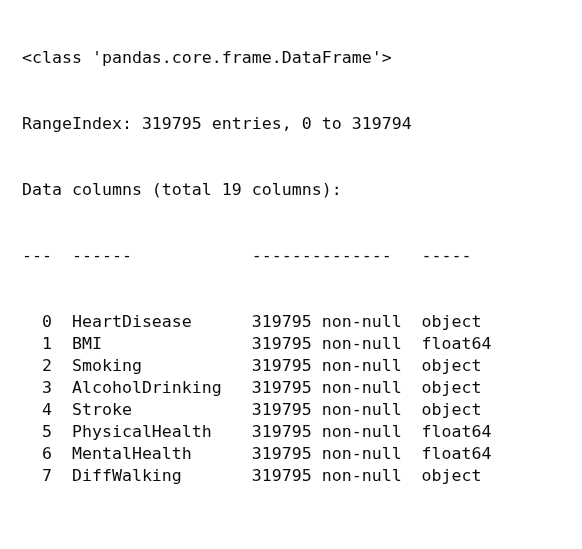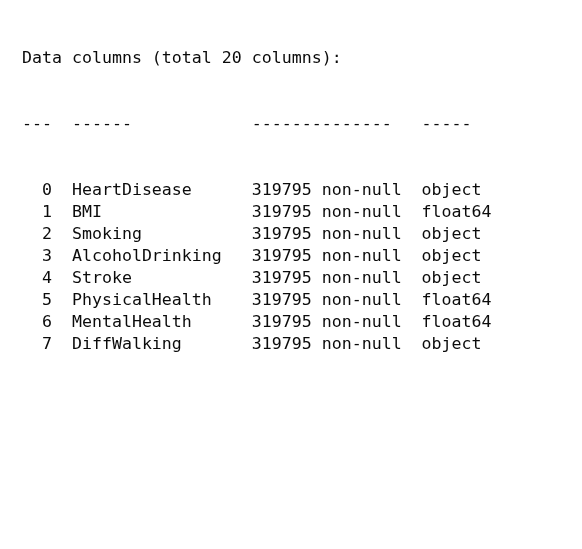--- a/index.html
+++ b/index.html
@@ -28,18 +28,20 @@
   .line {
     white-space: pre;
     height: 22px;
     font-variant-ligatures: none;
   }
 </style>
 </head>
 <body style="background: rgb(255, 255, 255);">
 
 <div id="console-output" style="color: rgb(11, 11, 11);">
-  <div class="line">Data columns (total 20 columns):</div>
+  <div class="line">&lt;class 'pandas.core.frame.DataFrame'&gt;</div>
+  <div class="line">RangeIndex: 319795 entries, 0 to 319794</div>
+  <div class="line">Data columns (total 19 columns):</div>
   <div class="line">---  ------            --------------   -----  </div>
   <div id="column-rows"><div class="line">  0  HeartDisease      319795 non-null  object</div><div class="line">  1  BMI               319795 non-null  float64</div><div class="line">  2  Smoking           319795 non-null  object</div><div class="line">  3  AlcoholDrinking   319795 non-null  object</div><div class="line">  4  Stroke            319795 non-null  object</div><div class="line">  5  PhysicalHealth    319795 non-null  float64</div><div class="line">  6  MentalHealth      319795 non-null  float64</div><div class="line">  7  DiffWalking       319795 non-null  object</div></div>
   
   
 </div>
 
 </body></html>

